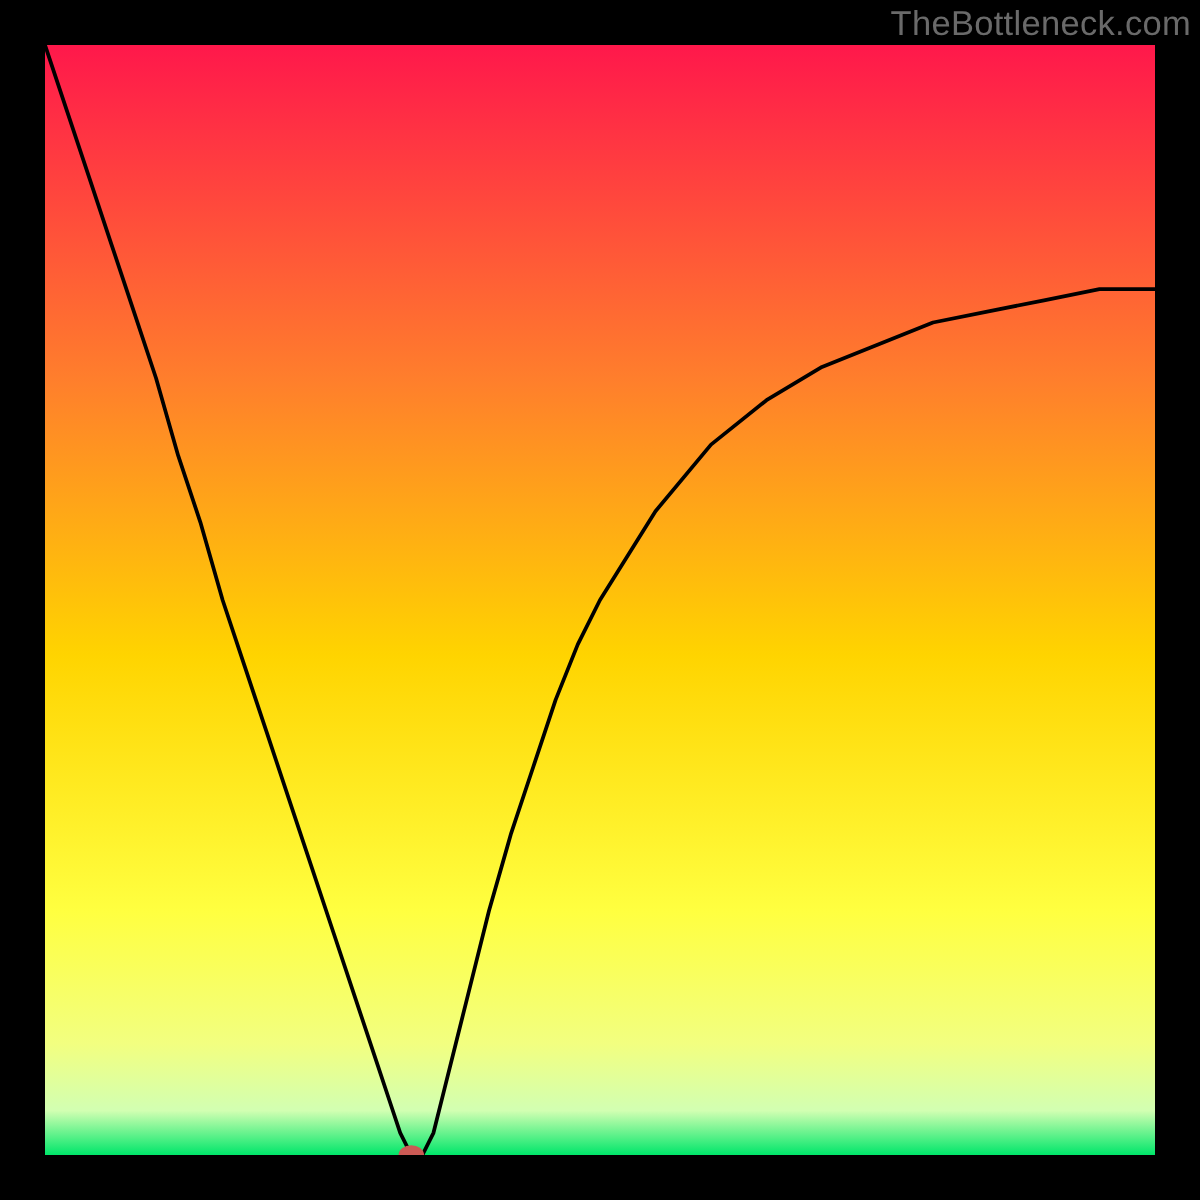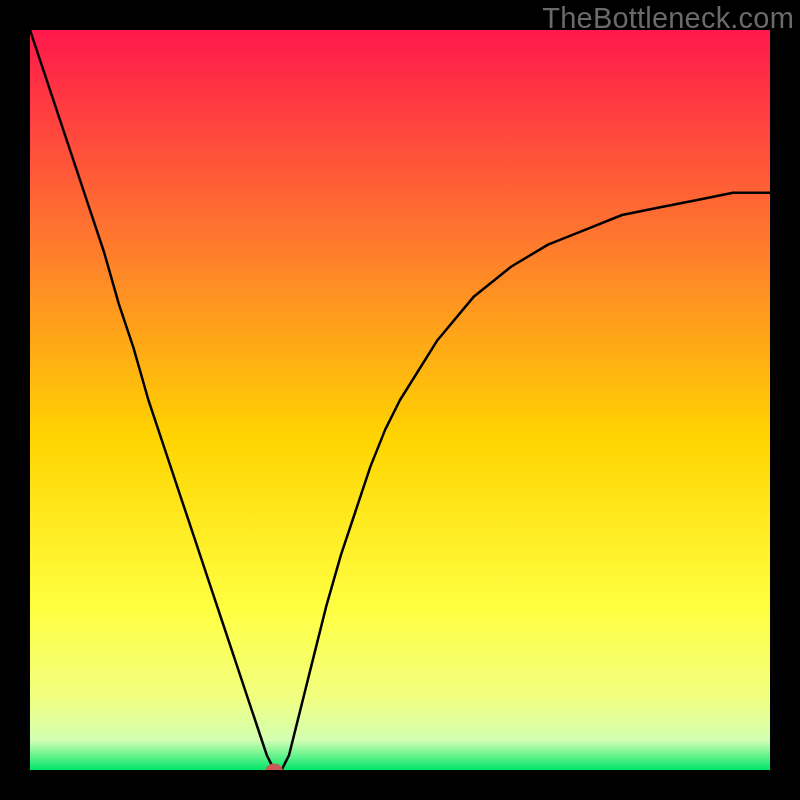--- a/index.html
+++ b/index.html
@@ -22,21 +22,21 @@
     top: 30px;
     width: 740px;
     height: 740px;
     overflow: visible;
   }
   .watermark {
     position: absolute;
     top: 2px;
     right: 6px;
     font-family: Arial, Helvetica, sans-serif;
-    font-size: 29px;
+    font-size: 23px;
     font-weight: 400;
     color: #6a6a6a;
     letter-spacing: 0.2px;
     user-select: none;
   }
   svg { display: block; }
 </style>
 </head>
 <body>
 

